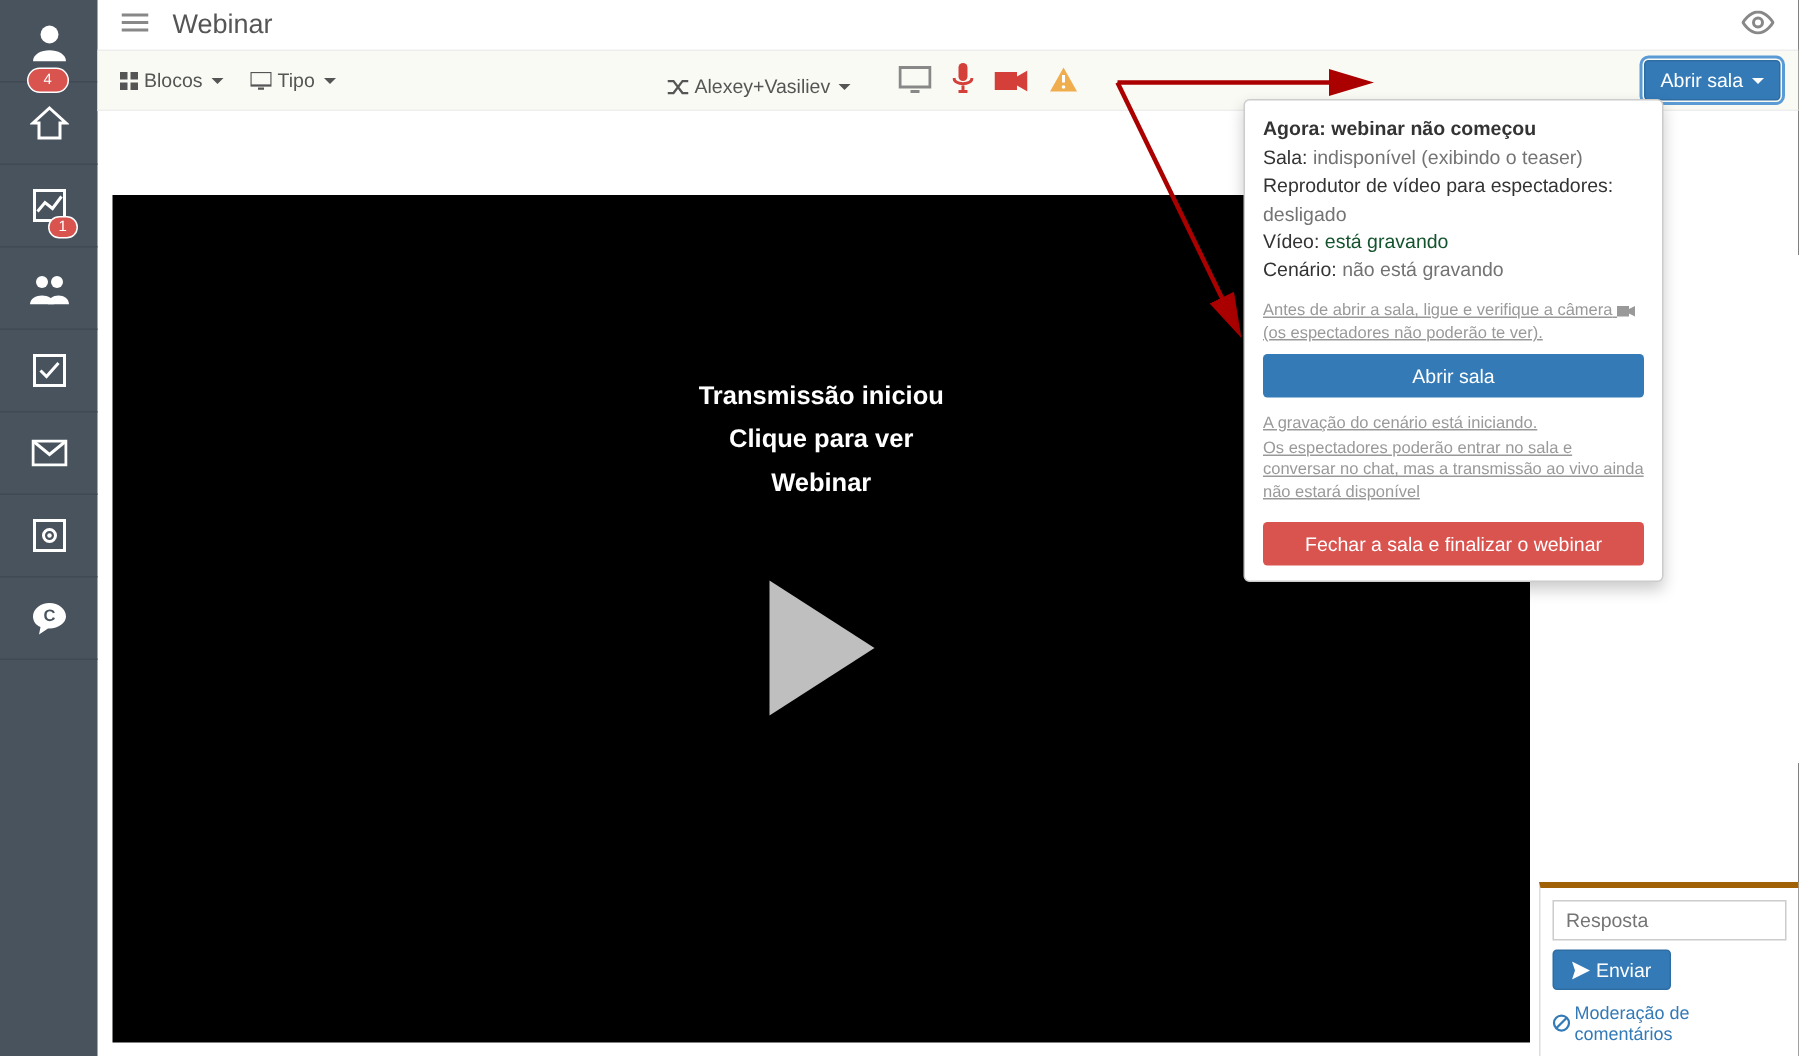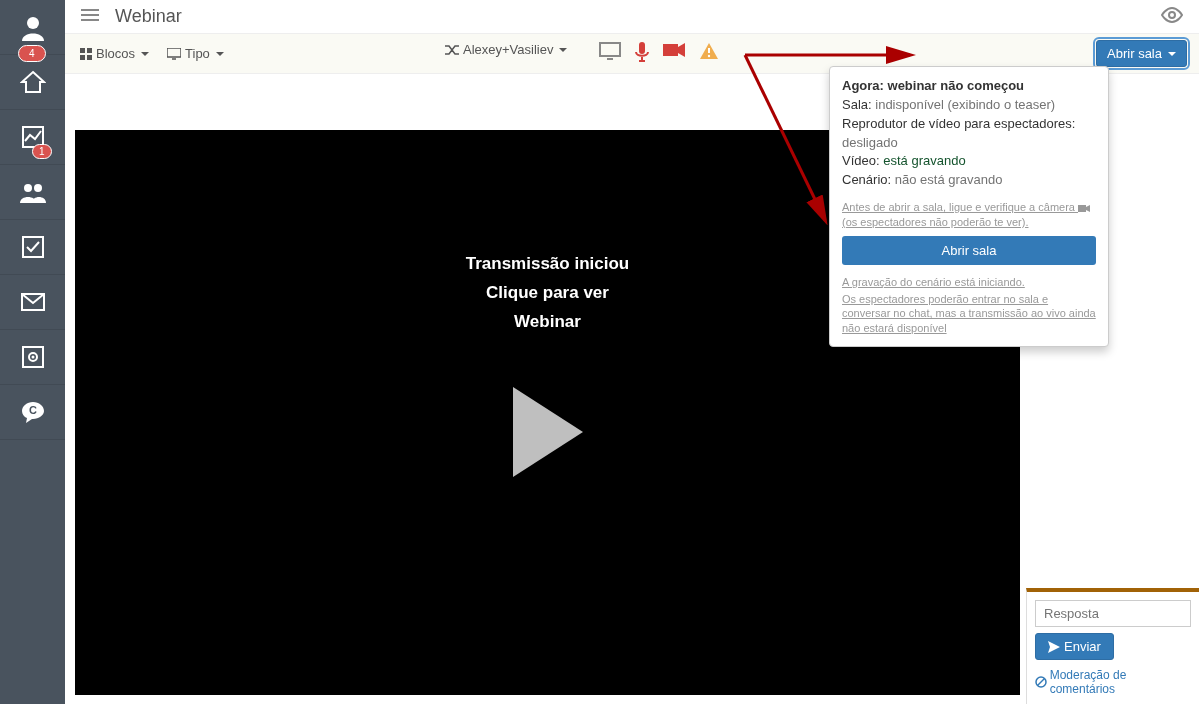--- a/index.html
+++ b/index.html
@@ -19,21 +19,21 @@
   
   .header { height: 34px; display: flex; align-items: center; padding: 0 8px; border-bottom: 1px solid #eee; }
   .menu-toggle { color: #888; cursor: pointer; padding: 4px 8px; }
   .page-title { font-size: 18px; color: #555; font-weight: 400; margin-left: 8px; }
   .eye-icon { margin-left: auto; color: #888; cursor: pointer; padding: 4px 8px; }
 
   
   .toolbar { height: 40px; background: #fafaf4; border-bottom: 1px solid #eee; display: flex; align-items: center; padding: 0 15px; position: relative; }
   .tb-btn { color: #555; font-size: 13px; cursor: pointer; margin-right: 18px; display: inline-flex; align-items: center; gap: 4px; }
   .caret { display: inline-block; width: 0; height: 0; border-left: 4px solid transparent; border-right: 4px solid transparent; border-top: 4px solid currentColor; margin-left: 2px; }
-  .tb-center { position: absolute; left: 380px; display: flex; align-items: flex-start; gap: 14px; }
+  .tb-center { position: absolute; left: 380px; display: flex; align-items: flex-end; gap: 14px; }
   .tb-icon { cursor: pointer; }
   .tb-red { color: #d43f3a; }
   .tb-gray { color: #888; }
   .tb-warn { color: #f0ad4e; }
   .open-room-btn { position: absolute; right: 12px; top: 6px; background: #337ab7; color: #fff; border: 1px solid #2e6da4; outline: 2px solid #5b9bd5; outline-offset: 1px; padding: 5px 10px; font-size: 13px; border-radius: 3px; cursor: pointer; display: inline-flex; align-items: center; gap: 4px; }
 
   
   .video-area { position: absolute; left: 10px; top: 130px; width: 945px; height: 565px; background: #000; display: flex; flex-direction: column; align-items: center; color: #fff; }
   .video-text { margin-top: 120px; text-align: center; font-size: 17px; font-weight: bold; line-height: 1.7; }
   .play-btn { margin-top: 45px; cursor: pointer; }
@@ -219,20 +219,21 @@
       <span>Antes de abrir a sala, ligue e verifique a câmera</span>
       <svg width="12" height="9" style="vertical-align:middle">
           <rect x="0" y="1" width="8" height="7" fill="#999"></rect>
           <polygon points="8,3 12,1 12,8 8,6" fill="#999"></polygon>
         </svg>
       <span>(os espectadores não poderão te ver).</span>
     </div>
     <div class="pop-btn-blue"><span>Abrir sala</span></div>
     <div class="pop-note">A gravação do cenário está iniciando.</div>
     <div class="pop-note" style="margin-top:2px">Os espectadores poderão entrar no sala e conversar no chat, mas a transmissão ao vivo ainda não estará disponível</div>
+    <div class="pop-btn-red"><span>Fechar a sala e finalizar o webinar</span></div>
   </div>
 
   <svg class="arrow-annot" style="left:670px; top:45px;" width="200" height="190">
     <defs>
         <marker id="ah1" markerWidth="10" markerHeight="10" refX="8" refY="3" orient="auto">
           <polygon points="0,0 10,3 0,6" fill="#a00"></polygon>
         </marker>
       </defs>
     <line x1="10" y1="10" x2="175" y2="10" stroke="#a00" stroke-width="3" marker-end="url(#ah1)"></line>
     <line x1="10" y1="10" x2="90" y2="175" stroke="#a00" stroke-width="3" marker-end="url(#ah1)"></line>

